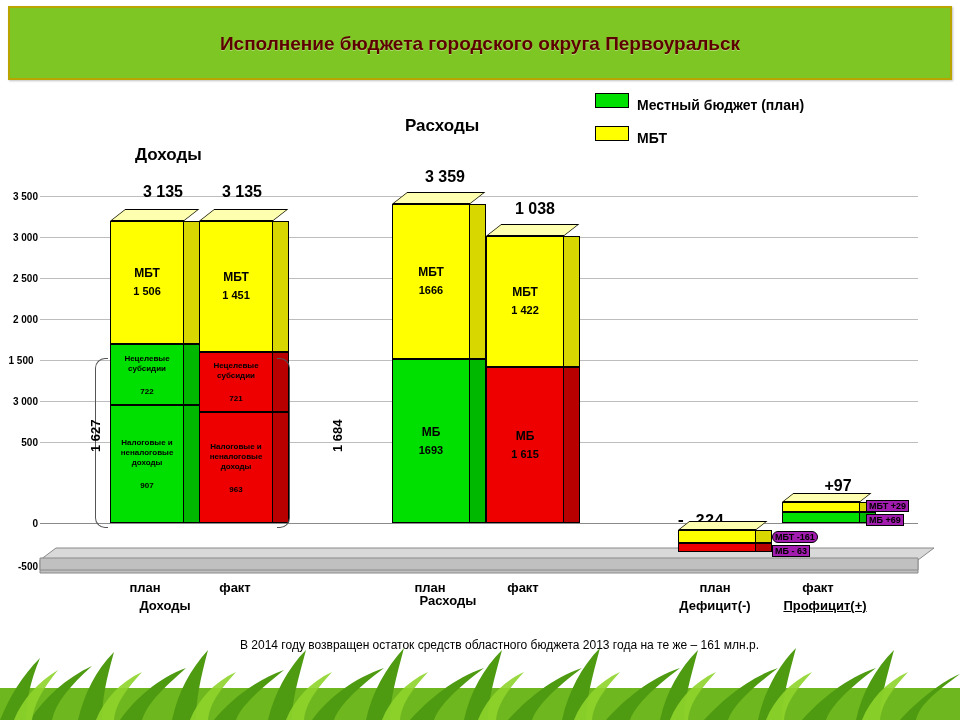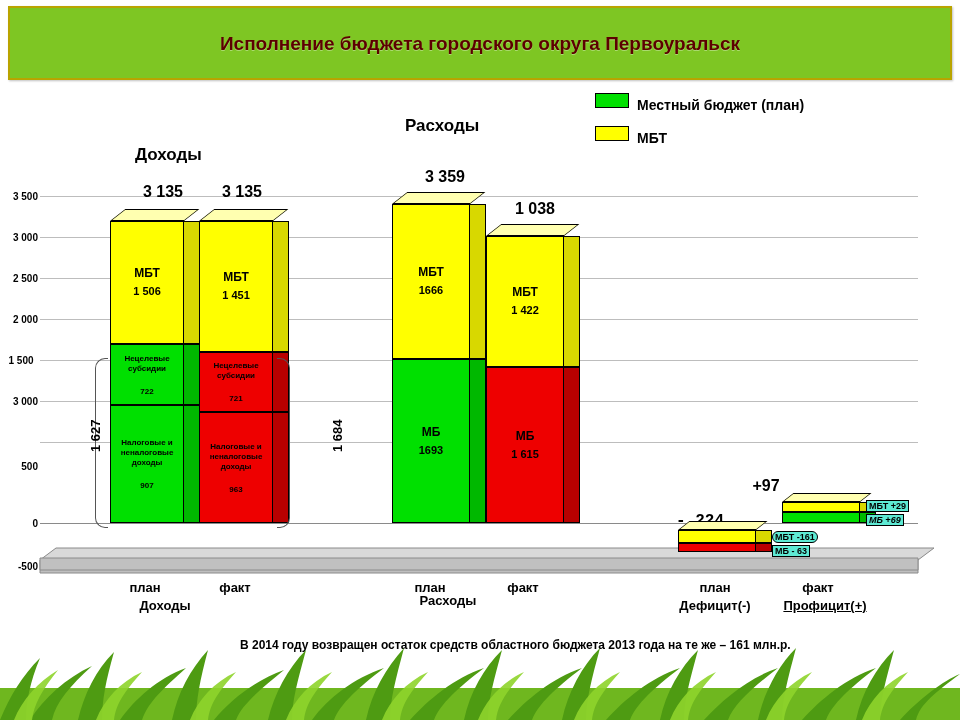--- a/index.html
+++ b/index.html
@@ -94,27 +94,27 @@
   .xtick{
     position:absolute;text-align:center;font-size:13px;font-weight:bold;color:#000;
   }
   .xgroup{
     position:absolute;text-align:center;font-size:13px;font-weight:bold;color:#000;
   }
 
   
   .mini-label{
     position:absolute;font-size:9px;font-weight:bold;color:#000;
-    background:#5eead4;border:1px solid #000;padding:0 2px;white-space:nowrap;
+    background:#a21caf;border:1px solid #000;padding:0 2px;white-space:nowrap;
   }
 
   
   .footnote{
     position:absolute;left:240px;top:638px;width:700px;
-    font-size:12px;font-weight:bold;color:#000;
+    font-size:12px;font-weight:normal;color:#000;
   }
 
   
   .grass{position:absolute;left:0;bottom:0;width:960px;height:78px;}
 </style>
 </head>
 <body>
 
 <div class="slide">
 
@@ -148,21 +148,21 @@
     <div style="position:absolute;left:40px;top:401px;width:878px;border-top:1px solid #bdbdbd;"></div>
     <div style="position:absolute;left:40px;top:442px;width:878px;border-top:1px solid #bdbdbd;"></div>
     <div style="position:absolute;left:40px;top:523px;width:878px;border-top:1px solid #8a8a8a;"></div>
 
     <div class="ytick" style="left:4px;top:196px;width:34px;text-align:right;">3 500</div>
     <div class="ytick" style="left:4px;top:237px;width:34px;text-align:right;">3 000</div>
     <div class="ytick" style="left:4px;top:278px;width:34px;text-align:right;">2 500</div>
     <div class="ytick" style="left:4px;top:319px;width:34px;text-align:right;">2 000</div>
     <div class="ytick" style="left:4px;top:360px;width:34px;text-align:center;">1 500</div>
     <div class="ytick" style="left:4px;top:401px;width:34px;text-align:right;">3 000</div>
-    <div class="ytick" style="left:4px;top:466px;width:34px;text-align:right;">500</div>
+    <div class="ytick" style="left:4px;top:442px;width:34px;text-align:right;">500</div>
     <div class="ytick" style="left:4px;top:523px;width:34px;text-align:right;">0</div>
     <div class="ytick" style="left:4px;top:566px;width:34px;text-align:right;">-500</div>
 
     <svg width="960" height="90" style="position:absolute;left:0;top:515px;">
       <polygon points="40,45 56,33 934,33 918,45" fill="#d9d9d9" stroke="#8a8a8a" stroke-width="1"></polygon>
       <polygon points="40,45 918,45 918,58 40,58" fill="#bfbfbf" stroke="#8a8a8a" stroke-width="1"></polygon>
       <polygon points="40,58 918,58 918,58 40,58" fill="#a6a6a6"></polygon>
     </svg>
     <svg width="960" height="60" style="position:absolute;left:0;top:556px;">
       <polygon points="40,2 918,2 918,14 40,14" fill="#c0c0c0" stroke="#8a8a8a" stroke-width="1"></polygon>
@@ -247,30 +247,30 @@
     <div class="bar" style="left:678px;top:530px;width:78px;height:22px;">
       <div class="topface yellow" style="top:-9px;height:9px;"></div>
       <div class="side yellow" style="top:0;height:13px;"></div>
       <div class="seg yellow" style="top:0;height:13px;"></div>
       <div class="side red" style="top:13px;height:9px;"></div>
       <div class="seg red" style="top:13px;height:9px;"></div>
     </div>
     <div class="mini-label" style="left:772px;top:531px;border-radius:6px;">МБТ -161</div>
     <div class="mini-label" style="left:772px;top:545px;">МБ - 63</div>
 
-    <div class="bar-total" style="left:696px;top:477px;">+97</div>
+    <div class="bar-total" style="left:768px;top:477px;">+97</div>
     <div class="bar" style="left:782px;top:502px;width:78px;height:21px;">
       <div class="topface yellow" style="top:-9px;height:9px;"></div>
       <div class="side yellow" style="top:0;height:10px;"></div>
       <div class="seg yellow" style="top:0;height:10px;"></div>
       <div class="side green" style="top:10px;height:11px;"></div>
       <div class="seg green" style="top:10px;height:11px;"></div>
     </div>
     <div class="mini-label" style="left:866px;top:500px;">МБТ +29</div>
-    <div class="mini-label" style="left:866px;top:514px;font-style:italic;">МБ +69</div>
+    <div class="mini-label" style="left:866px;top:514px;">МБ +69</div>
 
     <div class="xtick" style="left:95px;top:580px;width:100px;">план</div>
     <div class="xtick" style="left:185px;top:580px;width:100px;">факт</div>
     <div class="xtick" style="left:380px;top:580px;width:100px;">план</div>
     <div class="xtick" style="left:473px;top:580px;width:100px;">факт</div>
     <div class="xtick" style="left:665px;top:580px;width:100px;">план</div>
     <div class="xtick" style="left:768px;top:580px;width:100px;">факт</div>
 
     <div class="xgroup" style="left:110px;top:598px;width:110px;">Доходы</div>
     <div class="xgroup" style="left:388px;top:593px;width:120px;">Расходы</div>

